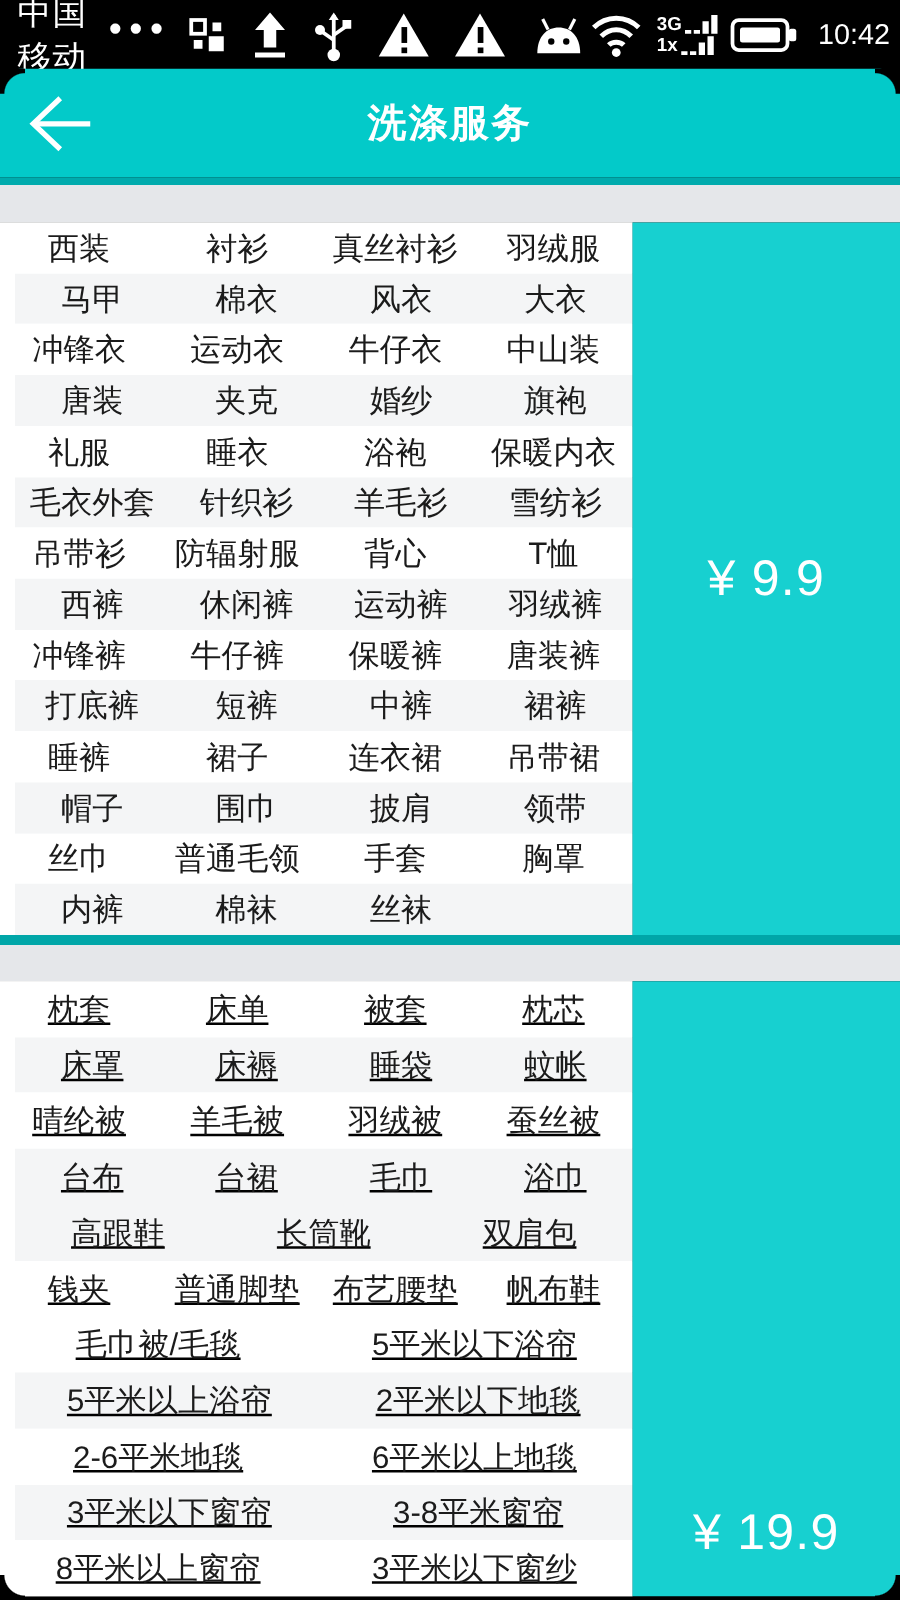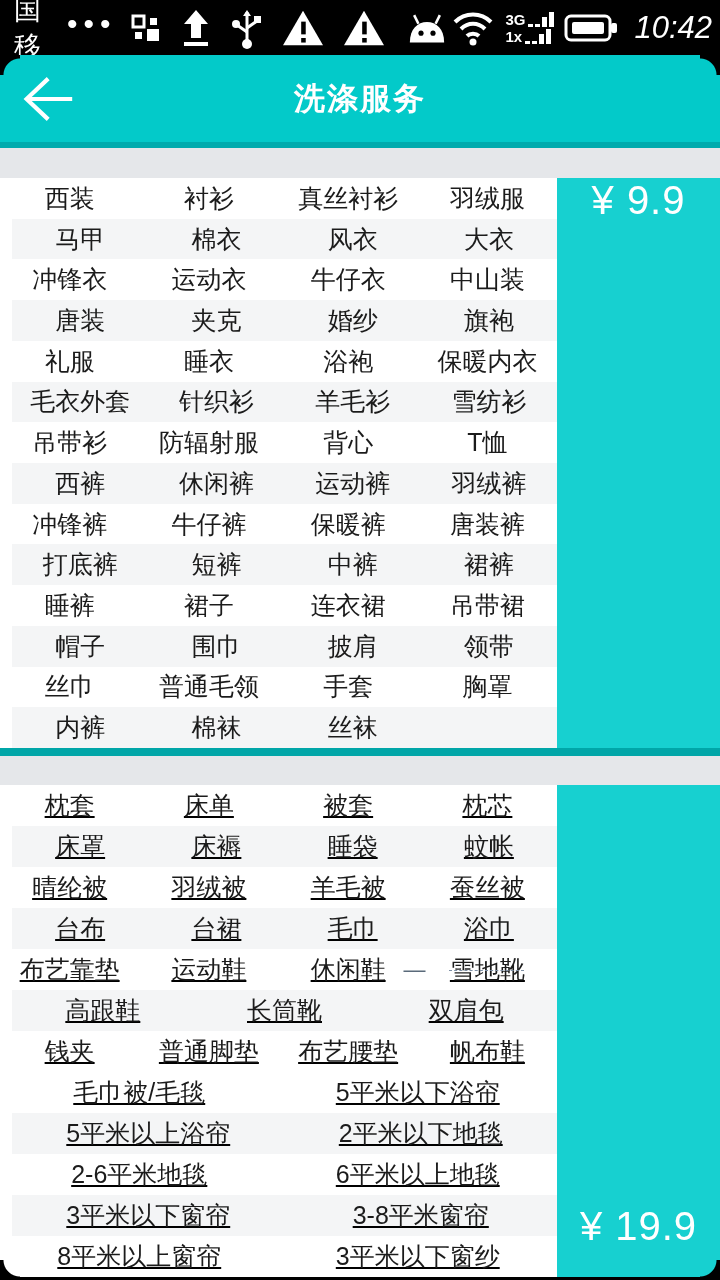--- a/index.html
+++ b/index.html
@@ -12,51 +12,51 @@
   .carrier { font-size: 27px; letter-spacing: 1px; }
   .dots { font-size: 30px; letter-spacing: 6px; margin: 0 6px 8px 10px; }
   .sb-icons { display: flex; align-items: center; gap: 17px; margin-left: 8px; }
   .sb-right { margin-left: auto; display: flex; align-items: center; gap: 10px; }
   .sb-ic svg { display: block; }
   .signal-stack { display: flex; flex-direction: column; gap: 2px; }
   .signal-row { display: flex; align-items: center; gap: 3px; }
   .signal-label { font-size: 15px; font-weight: bold; line-height: 13px; }
   .bars { display: flex; align-items: flex-end; gap: 2px; }
   .bar { width: 5px; background: #fff; }
-  .time { font-size: 31px; margin-left: 4px; font-style: italic; }
+  .time { font-size: 23px; margin-left: 4px; }
 
   
   .app { position: relative; width: 720px; height: 1225px; }
   .header { height: 87px; background: #03cac9; position: relative;
             display: flex; align-items: center; border-radius: 16px 16px 0 0; }
   .back-btn { margin-left: 16px; width: 62px; height: 62px; display: flex;
               align-items: center; justify-content: center; }
   .page-title { position: absolute; left: 50%; top: 50%; transform: translate(-50%,-50%);
                 color: #fff; font-size: 31px; font-weight: bold; letter-spacing: 2px; }
   .header-edge { height: 6px; background: #00abad; }
   .gap1 { height: 30px; background: #e5e7ea; }
   .gap2 { height: 29px; background: #e5e7ea; }
   .divider { height: 8px; background: #00a6a8; }
 
   .section { display: flex; }
-  .table { width: 557px; display: flex; flex-direction: column; background: #fff; }
+  .table { width: 506px; display: flex; flex-direction: column; background: #fff; }
   #section-1 .table { height: 570px; }
   #section-2 .table { height: 492px; text-decoration: underline; }
   .row { flex: 1; display: flex; background: #fff; }
   .row.alt { background: #f4f5f6; margin-left: 12px; }
   .cell { flex: 1; position: relative; display: flex; align-items: center; justify-content: center;
           font-size: 25px; color: #1b1b1b; white-space: nowrap; }
   .strike { text-decoration: line-through; text-decoration-style: dashed;
             text-decoration-color: #7d8fa5; text-decoration-thickness: 1px; }
   .pre-dash { position: absolute; left: 0; top: 50%; transform: translate(-65%,-50%);
               font-size: 22px; color: #5a6a7a; }
 
   .price-col { flex: 1; background: #17d0d0; display: flex; flex-direction: column;
                align-items: center; }
-  .price-col.center { }
+  .price-col.center { justify-content: center; }
   .price-col.bottom { justify-content: flex-end; padding-bottom: 28px; }
   .price-text { color: #fff; font-size: 40px; font-weight: 300; letter-spacing: 1px; }
 
   
   .corner { position: absolute; width: 20px; height: 20px; z-index: 9; }
   .corner.tl { top: 55px; left: 0;  background: radial-gradient(circle at 100% 100%, rgba(0,0,0,0) 16px, #000 17px); }
   .corner.tr { top: 55px; right: 0; background: radial-gradient(circle at 0% 100%,  rgba(0,0,0,0) 16px, #000 17px); }
   .corner.bl { bottom: 0; left: 0;  background: radial-gradient(circle at 100% 0%,  rgba(0,0,0,0) 16px, #000 17px); }
   .corner.br { bottom: 0; right: 0; background: radial-gradient(circle at 0% 0%,   rgba(0,0,0,0) 16px, #000 17px); }
 </style>
@@ -276,38 +276,29 @@
             <div class="cell">枕芯</div>
           </div>
           <div class="row alt">
             <div class="cell">床罩</div>
             <div class="cell">床褥</div>
             <div class="cell">睡袋</div>
             <div class="cell">蚊帐</div>
           </div>
           <div class="row">
             <div class="cell">晴纶被</div>
+            <div class="cell">羊毛被</div>
             <div class="cell">羽绒被</div>
-            <div class="cell">羊毛被</div>
             <div class="cell">蚕丝被</div>
           </div>
           <div class="row alt">
             <div class="cell">台布</div>
             <div class="cell">台裙</div>
             <div class="cell">毛巾</div>
             <div class="cell">浴巾</div>
-          </div>
-          <div class="row">
-            <div class="cell">布艺靠垫</div>
-            <div class="cell">运动鞋</div>
-            <div class="cell">休闲鞋</div>
-            <div class="cell">
-              <span class="pre-dash">—</span>
-              <span class="strike">雪地靴</span>
-            </div>
           </div>
           <div class="row alt">
             <div class="cell">高跟鞋</div>
             <div class="cell">长筒靴</div>
             <div class="cell">双肩包</div>
           </div>
           <div class="row">
             <div class="cell">钱夹</div>
             <div class="cell">普通脚垫</div>
             <div class="cell">布艺腰垫</div>

